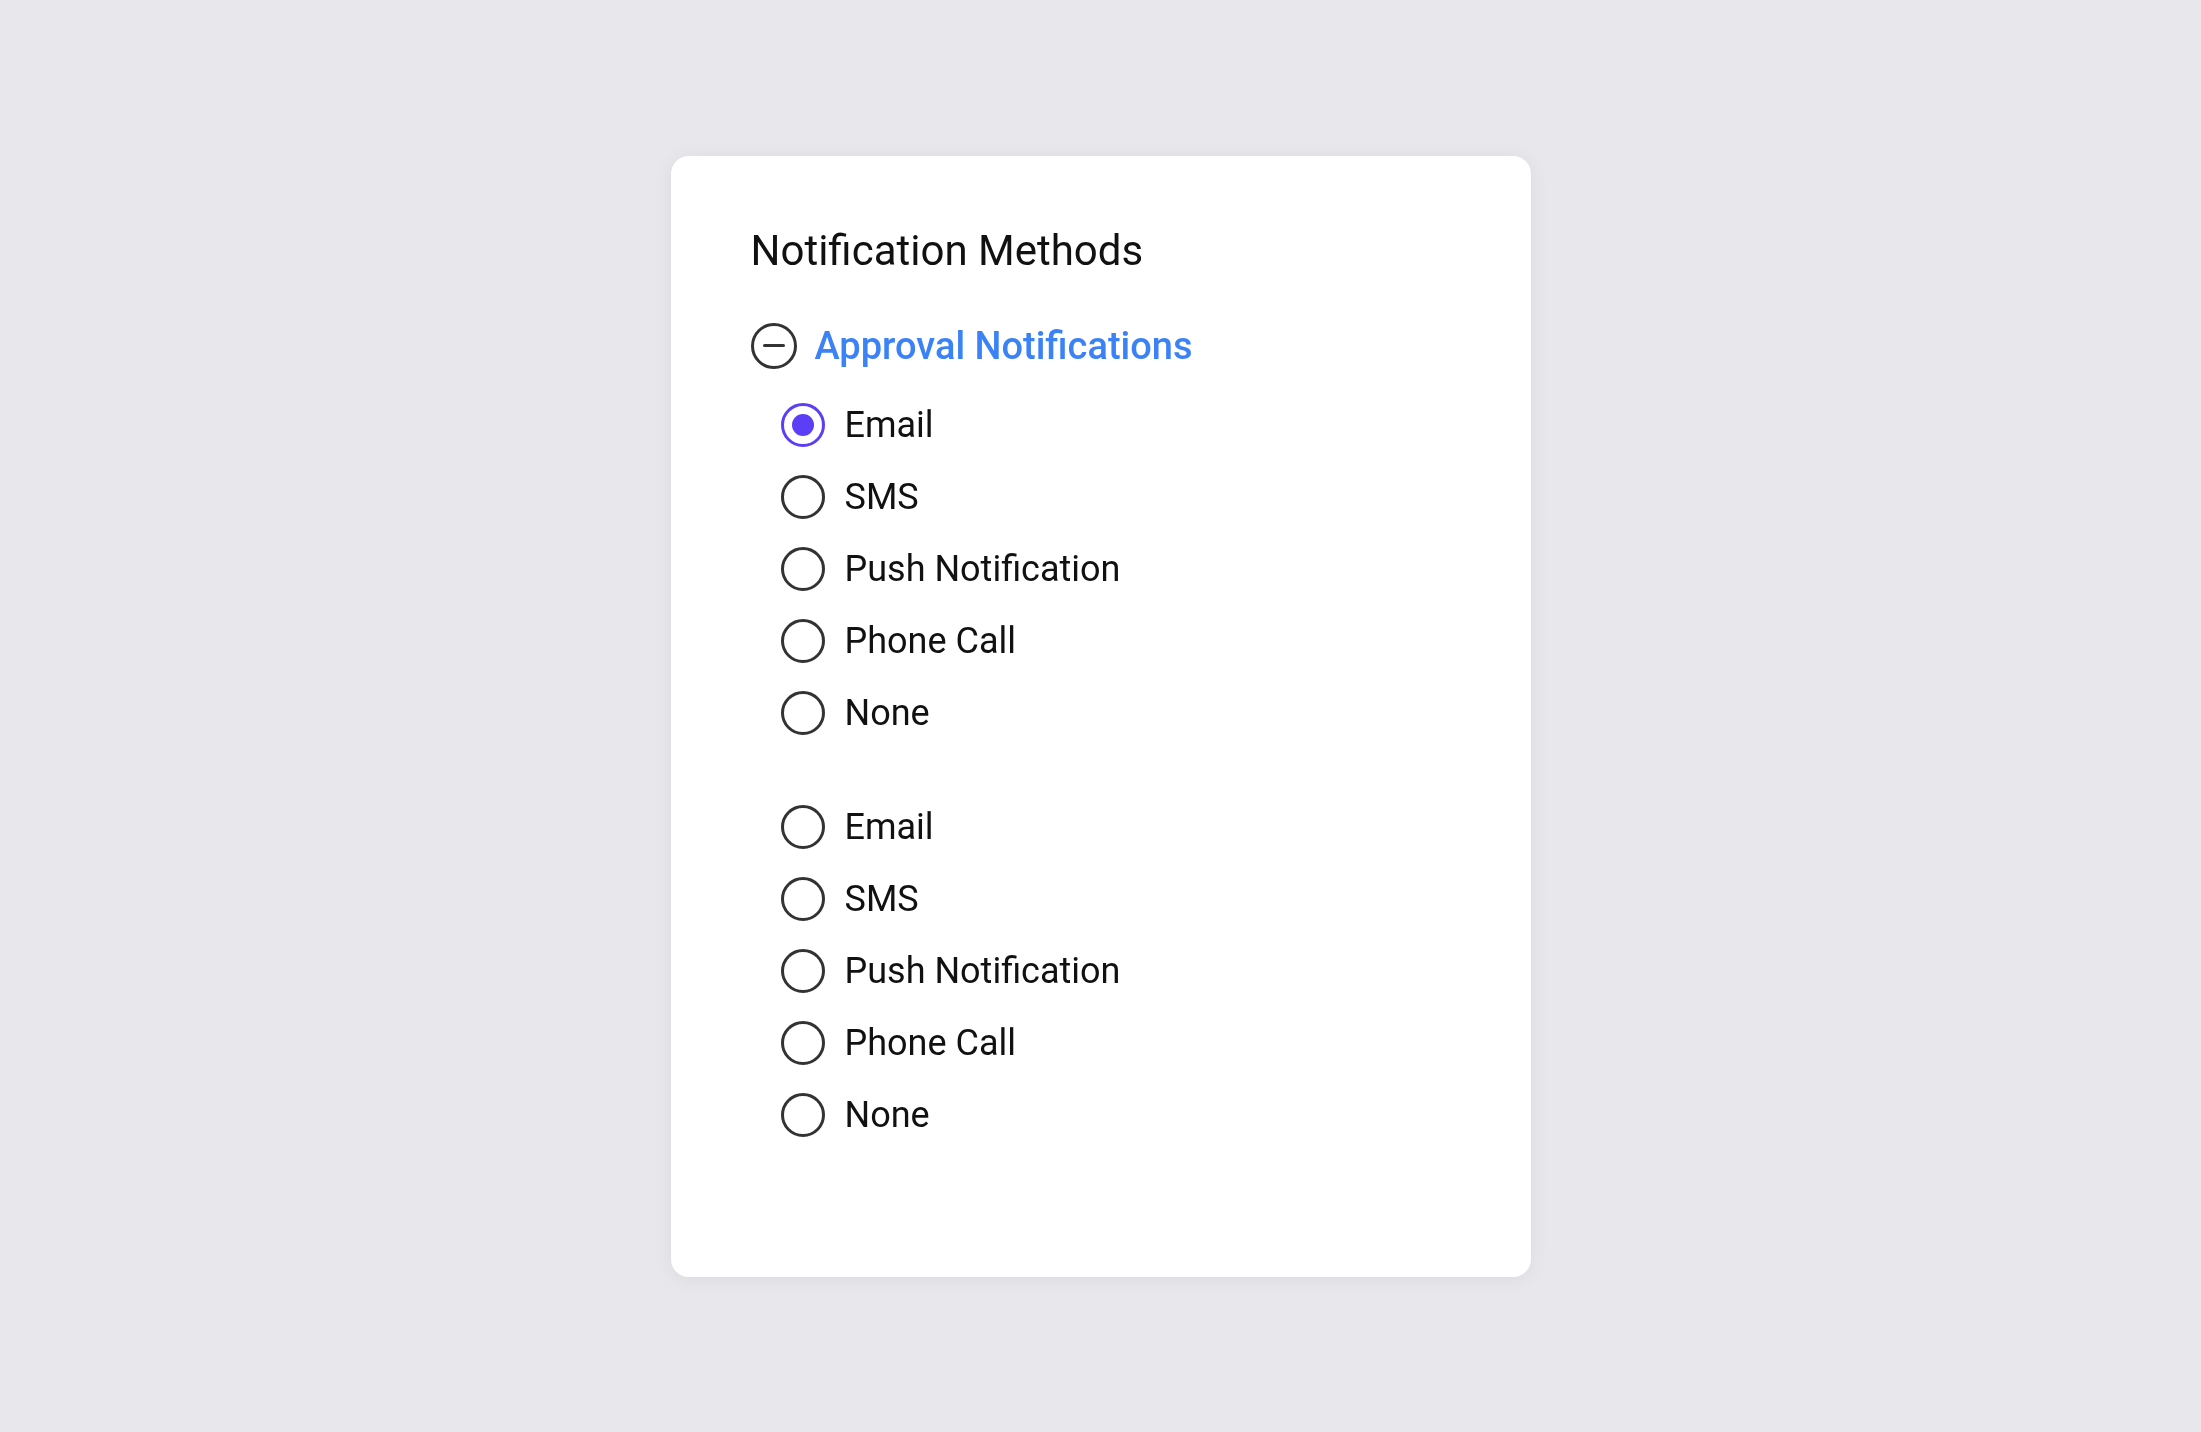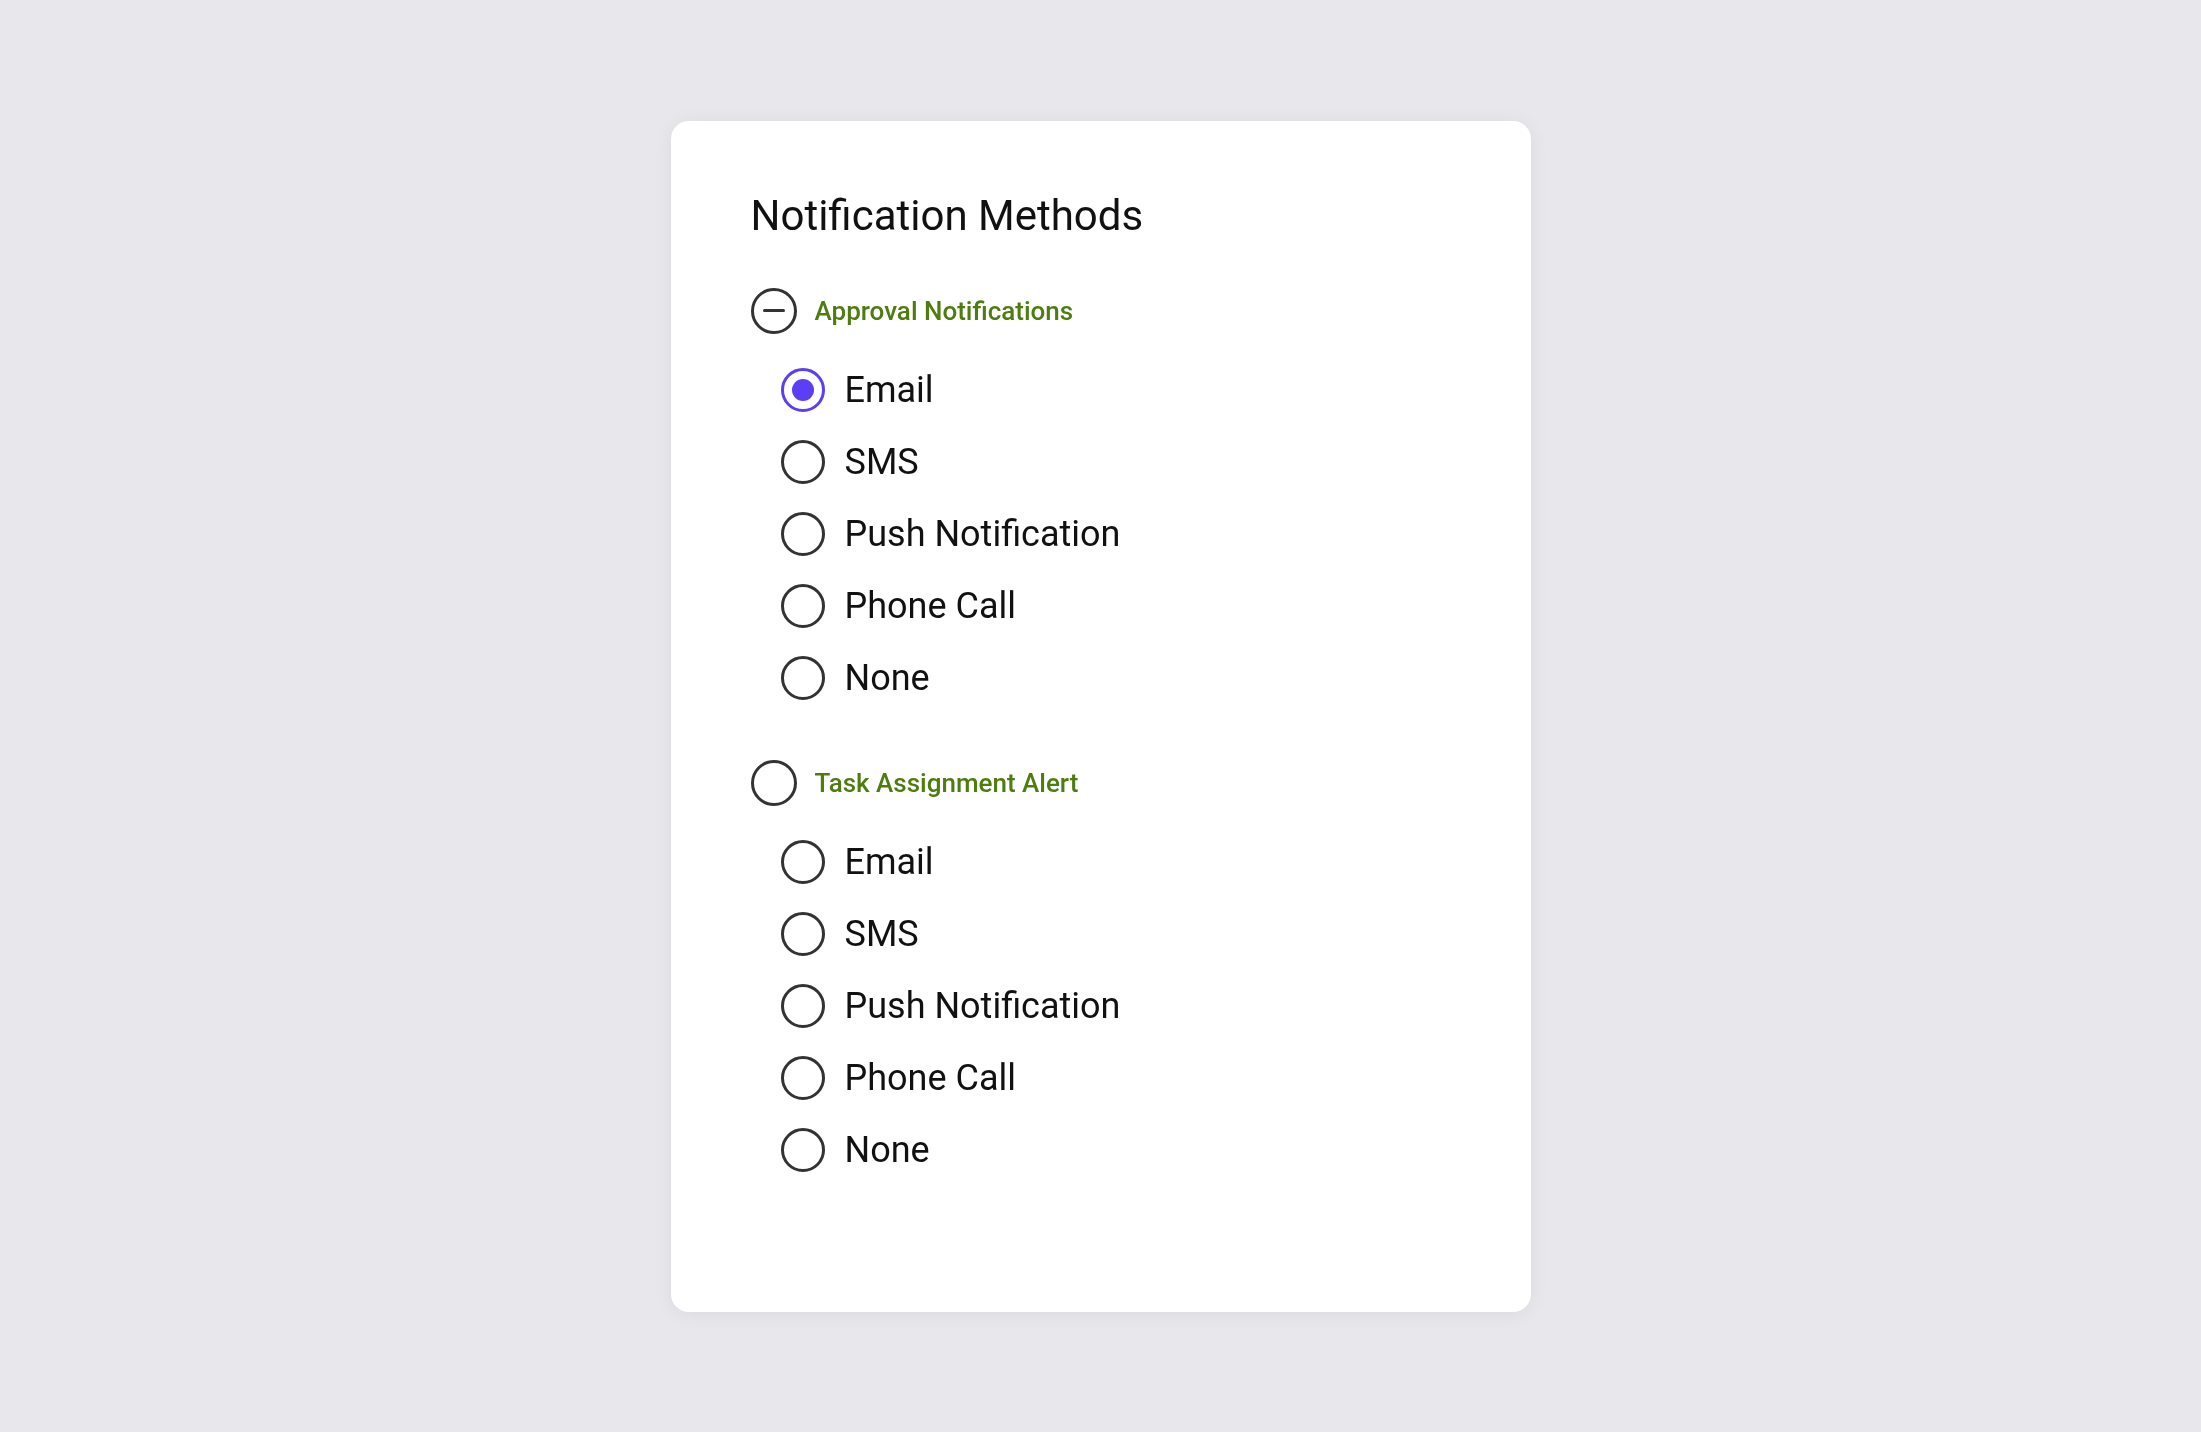--- a/index.html
+++ b/index.html
@@ -39,23 +39,23 @@
     }
 
     .section-header {
       display: flex;
       align-items: center;
       gap: 18px;
       margin-bottom: 24px;
     }
 
     .section-title {
-      font-size: 26px;
+      font-size: 38px;
       font-weight: 500;
-      color: #4d7c0f;
+      color: #3b82f6;
     }
 
     .options-list {
       padding-left: 30px;
       display: flex;
       flex-direction: column;
       gap: 8px;
     }
 
     .option-item {
@@ -156,24 +156,20 @@
             <div class="radio-circle"></div>
             <label>Phone Call</label>
           </div>
           <div class="option-item">
             <div class="radio-circle"></div>
             <label>None</label>
           </div>
         </div>
       </div>
       <div class="section">
-        <div class="section-header">
-          <div class="empty-circle"></div>
-          <span class="section-title">Task Assignment Alert</span>
-        </div>
         <div class="options-list">
           <div class="option-item">
             <div class="radio-circle"></div>
             <label>Email</label>
           </div>
           <div class="option-item">
             <div class="radio-circle"></div>
             <label>SMS</label>
           </div>
           <div class="option-item">

